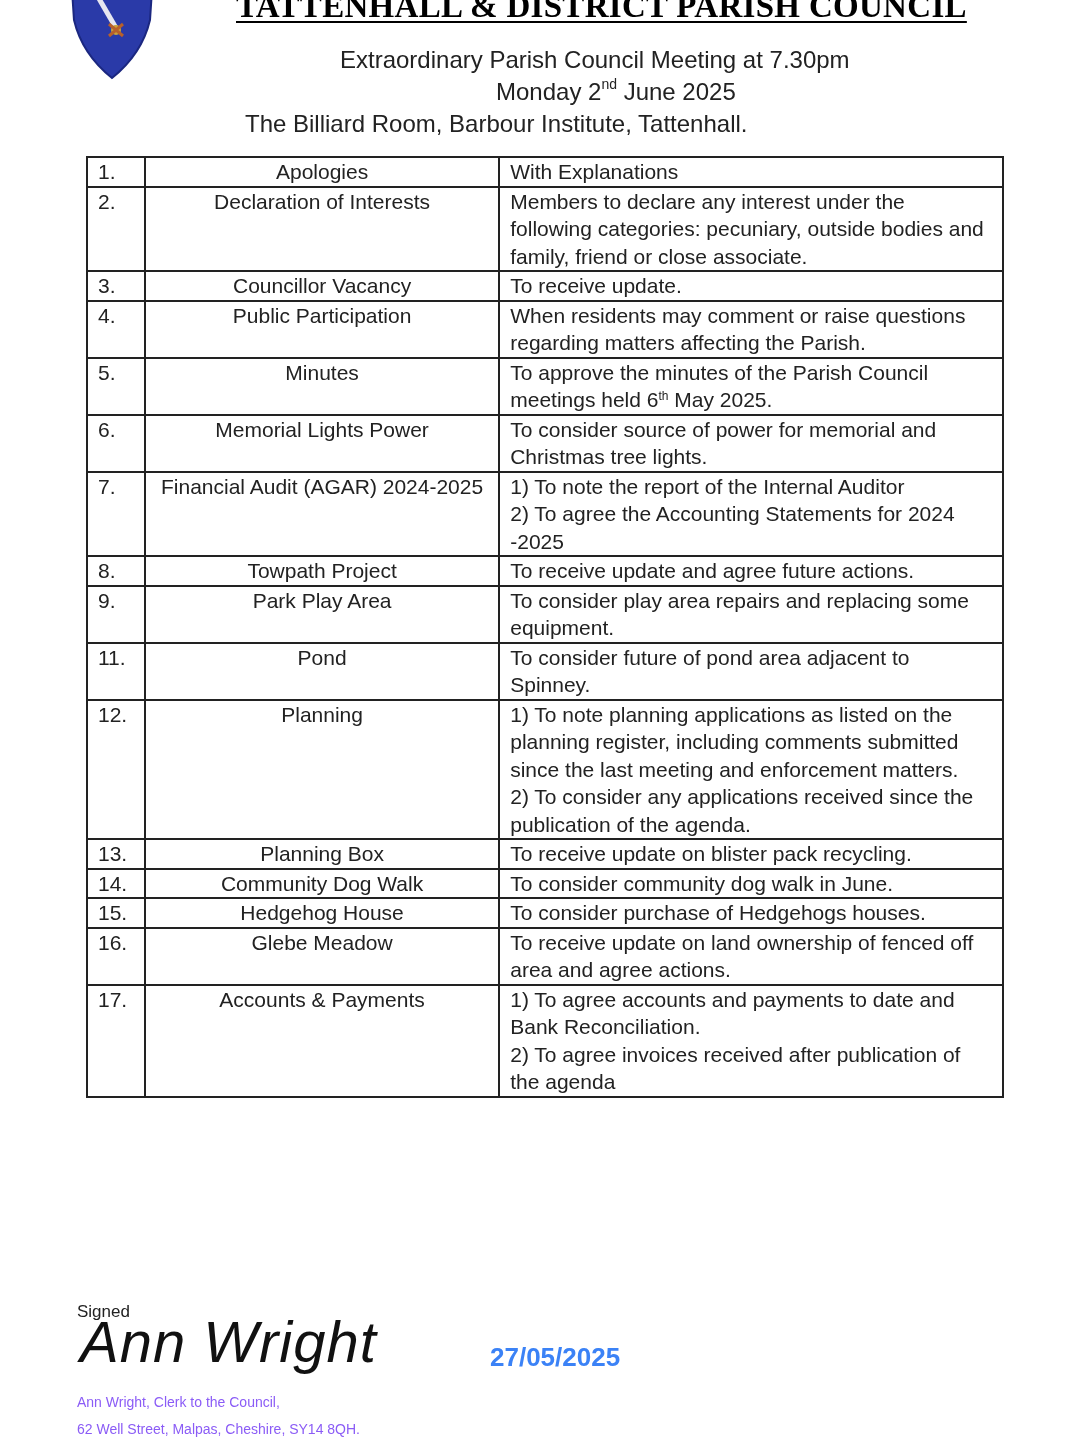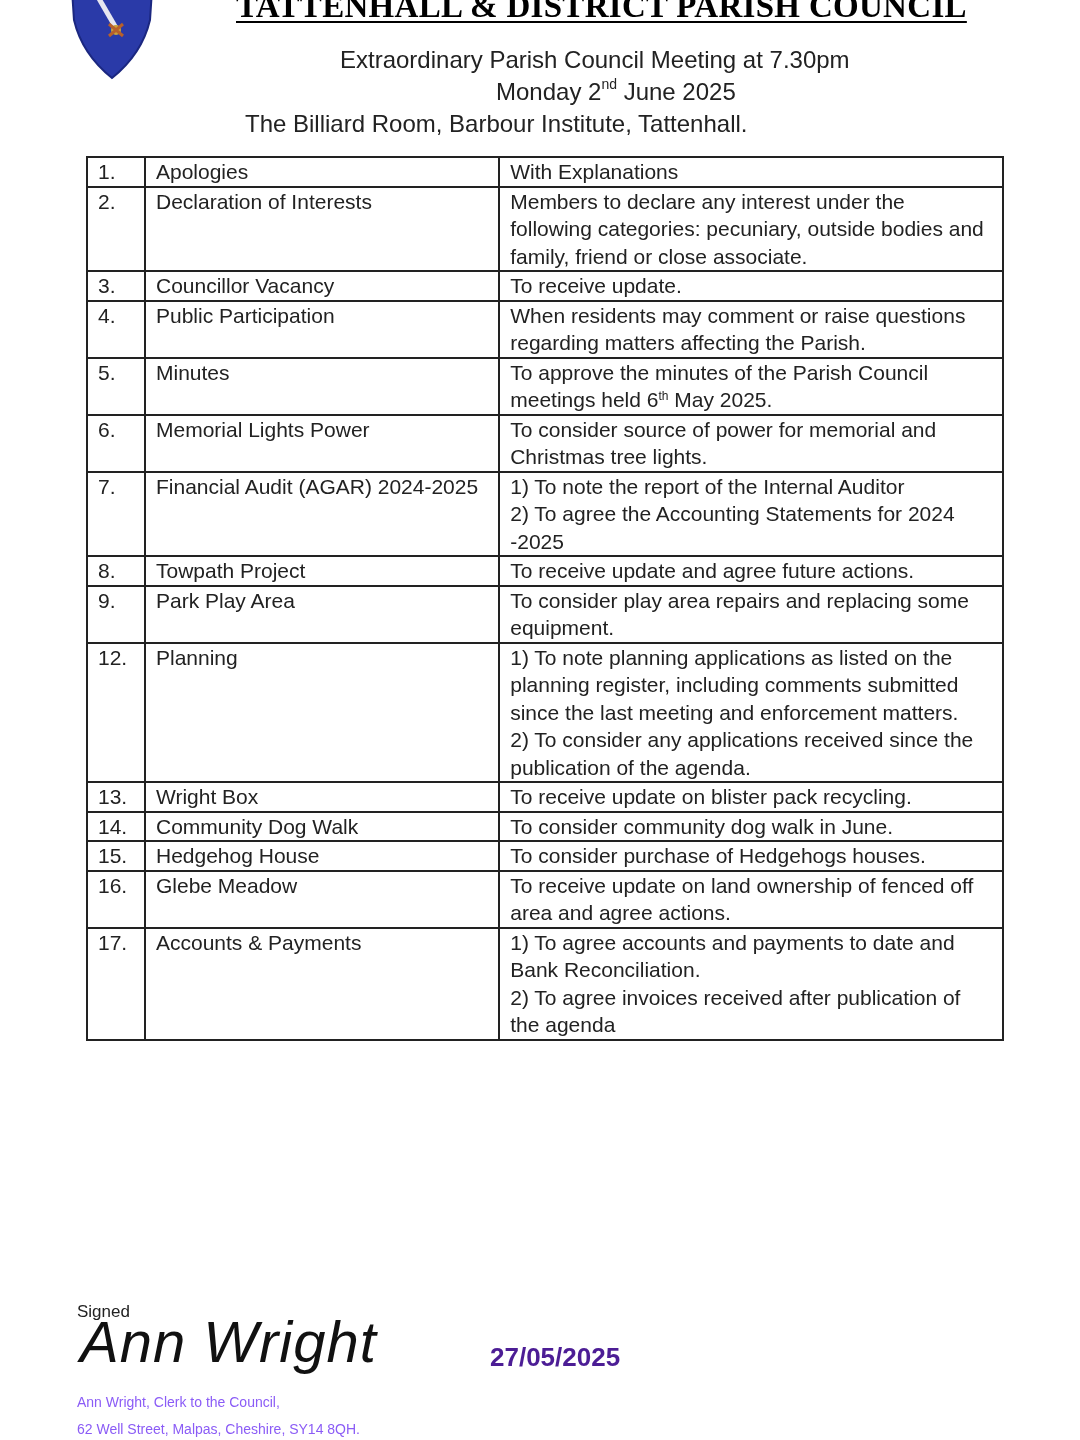--- a/index.html
+++ b/index.html
@@ -8,30 +8,30 @@
   .title { position:absolute; left:236px; top:-12px; width:800px; font-family:"Liberation Serif", serif; font-weight:bold; font-size:33px; letter-spacing:0.3px; text-decoration:underline; text-decoration-thickness:2px; text-underline-offset:4px; white-space:nowrap; color:#000; }
   .sub { position:absolute; font-size:24px; color:#222; white-space:nowrap; }
   .sub1 { left:340px; top:46px; }
   .sub2 { left:496px; top:78px; }
   .sub3 { left:245px; top:110px; }
   .sub2 sup { font-size:14px; vertical-align:top; position:relative; top:-2px; }
 
   table.agenda { position:absolute; left:86px; top:156px; width:918px; border-collapse:collapse; font-family:"Liberation Sans", sans-serif; font-size:21px; line-height:27.5px; color:#222; }
   table.agenda td { border:2px solid #222; vertical-align:top; padding:0 10px; }
   td.num { width:36px; padding-left:10px; padding-right:0; }
-  td.item { width:333px; }
+  td.item { width:333px;text-align:center; }
   td.desc { width:483px; }
   td.desc ul { margin:0; padding-left:50px; list-style:none; }
   td.desc li { position:relative; padding-left:22px; }
   td.desc li::before { content:"•"; position:absolute; left:0; }
   td.desc sup { font-size:12px; vertical-align:top; position:relative; top:-3px; }
 
   .signed { position:absolute; left:77px; top:1266px; font-size:17px; color:#222;margin-top:36px; }
   .signature { position:absolute; left:80px; top:1308px; font-family:Liberation Sans, sans-serif; font-style:italic; font-size:58px; color:#111; letter-spacing:1px; }
-  .sigdate { position:absolute; left:490px; top:1342px; font-family:"Liberation Sans", sans-serif; font-weight:bold; font-size:26px; color:#4c1d95; }
+  .sigdate { position:absolute; left:490px; top:1342px; font-family:"Liberation Sans", sans-serif; font-weight:bold; font-size:26px; color:#3b82f6; }
   .clerk { position:absolute; left:77px; font-family:Liberation Sans, sans-serif; font-size:14px; color:#8b5cf6; white-space:nowrap; }
   .clerk1 { top:1394px; }
   .clerk2 { top:1421px; }
 </style>
 </head>
 <body>
 
 <svg class="crest" viewBox="0 0 92 92">
   <path d="M6 0 L86 0 L84 30 Q76 64 46 88 Q16 64 8 30 Z" fill="#2a3aa8" stroke="#1b2780" stroke-width="2"></path>
   <path d="M28 0 L50 38" stroke="#e6e6f0" stroke-width="5"></path>
@@ -106,30 +106,37 @@
         </td>
       </tr>
       <tr>
         <td class="num">9.</td>
         <td class="item">Park Play Area</td>
         <td class="desc">
           <div>To consider play area repairs and replacing some equipment.</div>
         </td>
       </tr>
       <tr>
+        <td class="num">11.</td>
+        <td class="item">Pond</td>
+        <td class="desc">
+          <div>To consider future of pond area adjacent to Spinney.</div>
+        </td>
+      </tr>
+      <tr>
         <td class="num">12.</td>
         <td class="item">Planning</td>
         <td class="desc">
           <div>1) To note planning applications as listed on the planning register, including comments submitted since the last meeting and enforcement matters.</div>
           <div>2) To consider any applications received since the publication of the agenda.</div>
         </td>
       </tr>
       <tr>
         <td class="num">13.</td>
-        <td class="item">Wright Box</td>
+        <td class="item">Planning Box</td>
         <td class="desc">
           <div>To receive update on blister pack recycling.</div>
         </td>
       </tr>
       <tr>
         <td class="num">14.</td>
         <td class="item">Community Dog Walk</td>
         <td class="desc">
           <div>To consider community dog walk in June.</div>
         </td>

